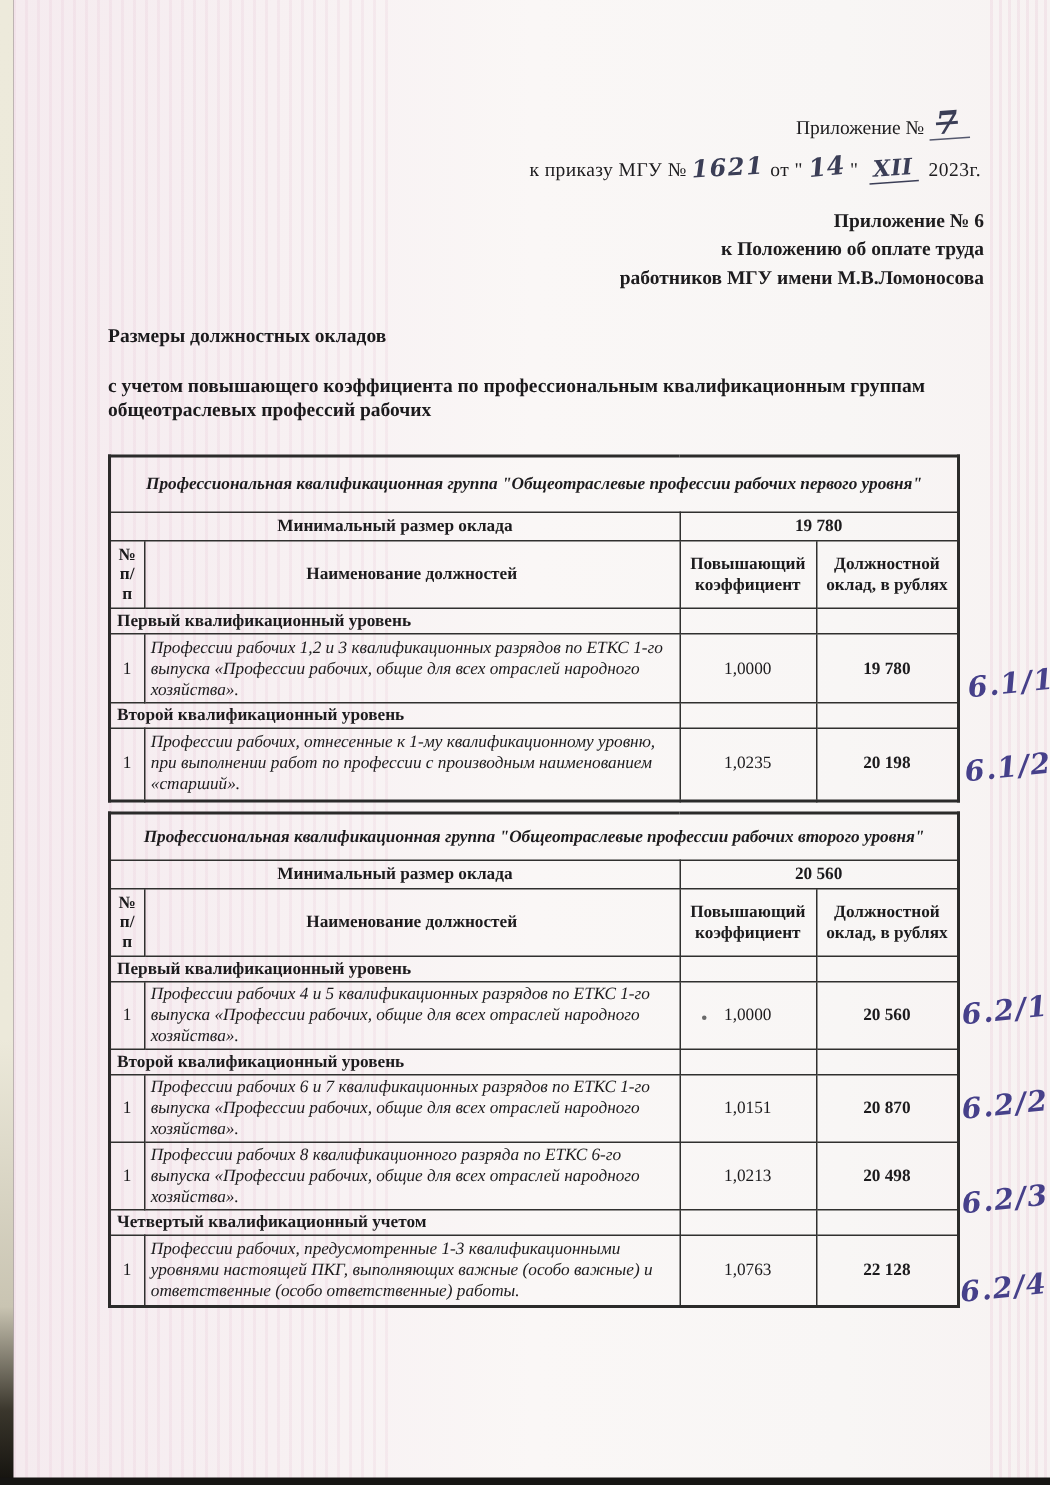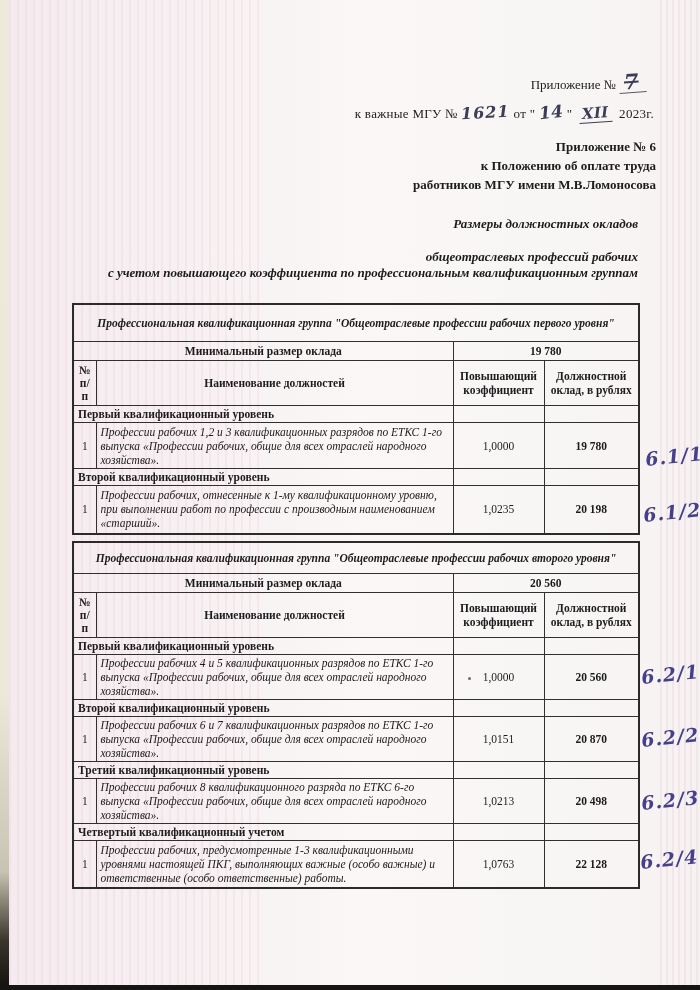--- a/index.html
+++ b/index.html
@@ -44,21 +44,21 @@
     display:inline-block;font-size:21px;font-weight:bold;text-decoration:line-through;
     transform:rotate(-4deg);padding:0 7px 0 5px;
     border-bottom:1.4px solid #55586e;line-height:20px;
   }
   .hw-no{font-size:16px;font-weight:bold;letter-spacing:1px;transform:rotate(-3deg);display:inline-block;}
   .hw-day{font-size:17px;font-weight:bold;transform:rotate(-6deg);display:inline-block;}
   .hw-month{font-size:15px;font-weight:bold;border-bottom:1.6px solid #3b3e56;transform:rotate(-4deg);display:inline-block;padding:0 3px;}
   .appx6{position:absolute;top:137px;right:44px;text-align:right;font-size:13px;line-height:19px;font-weight:bold;}
 
   
-  .title{position:absolute;left:72px;top:216px;width:566px;text-align:right;font-weight:bold;font-size:13px;color:#1b1a1c;font-style:italic;}
+  .title{position:absolute;left:72px;top:216px;width:566px;text-align:left;font-weight:bold;font-size:13px;color:#1b1a1c;}
   .title .t1{margin-bottom:17px;}
   .title .t2{line-height:16px;}
 
   
   table.doc{border-collapse:collapse;table-layout:fixed;width:566px;background:transparent;}
   table.doc td{border:1.5px solid #30302f;padding:1px 4px;vertical-align:middle;font-size:11.5px;color:#1c1b1d;}
   table.doc{border:2px solid #2b2b2a;}
   .tbl1{position:absolute;left:72px;top:303px;}
   .tbl2{position:absolute;left:72px;top:541px;}
   td.group{font-weight:bold;font-style:italic;font-size:12.3px;text-align:center;height:34px;padding:2px 6px;margin-left:17px;}
@@ -97,40 +97,40 @@
 <div class="scan-edge-bottom"></div>
 
 <div class="page">
 
   <div class="appx7">
     <div class="l1">
       <span>Приложение №</span>
       <span class="hw hw-seven">7</span>
     </div>
     <div class="l2">
-      <span>к  важные  МГУ №</span>
+      <span>к  приказу  МГУ №</span>
       <span class="hw hw-no">1621</span>
       <span>от "</span>
       <span class="hw hw-day">14</span>
       <span>"</span>&nbsp;
       <span class="hw hw-month">XII</span>&nbsp;
       <span>2023г.</span>
     </div>
   </div>
 
   <div class="appx6">
     <div>Приложение № 6</div>
     <div>к  Положению об оплате труда</div>
     <div>работников МГУ имени М.В.Ломоносова</div>
   </div>
 
   <div class="title">
     <div class="t1">Размеры должностных окладов</div>
+    <div class="t2">с учетом повышающего коэффициента по профессиональным квалификационным группам</div>
     <div class="t2">общеотраслевых профессий рабочих</div>
-    <div class="t2">с учетом повышающего коэффициента по профессиональным квалификационным группам</div>
   </div>
 
   <table class="doc tbl1">
     <colgroup>
         <col style="width:23px">
         <col style="width:357px">
         <col style="width:91px">
         <col style="width:95px">
       </colgroup>
     <tbody>
@@ -208,25 +208,20 @@
       <td class="section" colspan="2">Второй квалификационный уровень</td>
       <td></td>
       <td></td>
     </tr>
     <tr style="height:45px;">
       <td class="rownum">1</td>
       <td class="name">Профессии рабочих 6 и 7 квалификационных разрядов по ЕТКС 1-го выпуска «Профессии рабочих, общие для всех отраслей народного хозяйства».</td>
       <td class="coef">1,0151</td>
       <td class="sal">20 870</td>
     </tr>
-    <tr>
-      <td class="section" colspan="2">Третий квалификационный уровень</td>
-      <td></td>
-      <td></td>
-    </tr>
     <tr style="height:45px;">
       <td class="rownum">1</td>
       <td class="name">Профессии рабочих 8 квалификационного разряда по ЕТКС 6-го выпуска «Профессии рабочих, общие для всех отраслей народного хозяйства».</td>
       <td class="coef">1,0213</td>
       <td class="sal">20 498</td>
     </tr>
     <tr>
       <td class="section" colspan="2">Четвертый квалификационный учетом</td>
       <td></td>
       <td></td>

